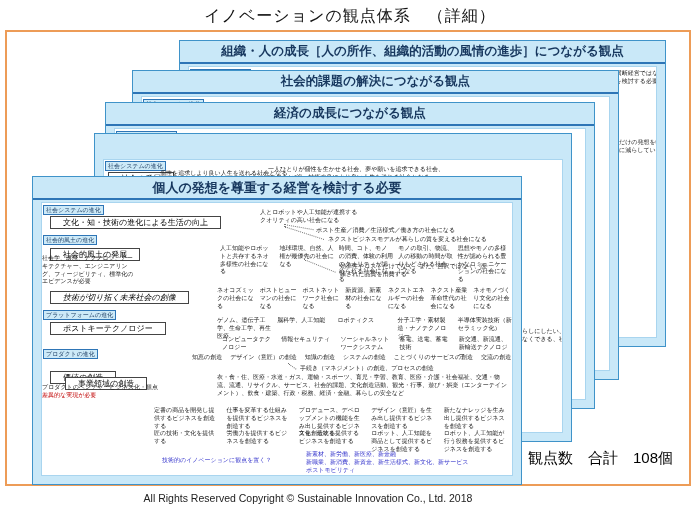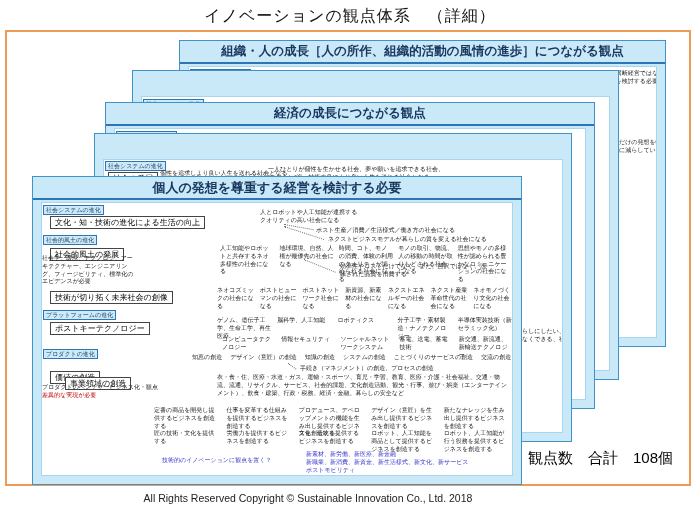--- a/index.html
+++ b/index.html
@@ -37,21 +37,21 @@
     background:#ffffff;border:1px solid #A9D5EF;overflow:hidden;
   }
   .tag{
     position:absolute;display:inline-block;border:1px solid #2E75B6;
     background:#CDEAF8;color:#17375E;font-size:6px;line-height:8px;
     padding:0 2px;white-space:nowrap;
   }
   .wbox{
     position:absolute;display:inline-block;border:1px solid #444;
     background:#fff;color:#000;font-size:8px;line-height:11px;
-    padding:0 4px;white-space:nowrap;
+    padding:0 12px;white-space:nowrap;
   }
   .micro{position:absolute;font-size:6px;line-height:1.3;color:#222;}
   .mrow{position:absolute;display:flex;}
   .mrow .col{flex:1;font-size:6px;line-height:1.3;color:#222;}
   .bluetext{color:#3535CC;}
   .redtext{color:#C00000;}
   .dot-line{position:absolute;border-top:1px dotted #777;transform-origin:left center;}
   .nowrap{white-space:nowrap;}
 </style>
 </head>
@@ -70,20 +70,21 @@
         <div>　個人の発想を尊重する経営を検討する必要</div>
       </div>
       <div class="micro" style="left:424px;top:72px;width:70px;">
         <div>…だけの発想を転換</div>
         <div>…に減らしていく</div>
       </div>
     </div>
   </div>
 
   <div class="card" style="left:125px;top:38px;width:487px;height:310px;z-index:2;">
+    <div class="card-header">社会的課題の解決につながる観点</div>
     <div class="card-body">
       <span class="tag" style="left:1px;top:2px;">社会システムの進化</span>
     </div>
   </div>
 
   <div class="card" style="left:98px;top:70px;width:490px;height:307px;z-index:3;">
     <div class="card-header">経済の成長につながる観点</div>
     <div class="card-body">
       <span class="tag" style="left:1px;top:2px;">社会システムの進化</span>
     </div>
@@ -131,21 +132,21 @@
         <div class="col">時間、コト、モノの消費、体験の利用のクオリティが認められる社会になる</div>
         <div class="col">モノの取引、物流、人の移動の時間が取りもどされる社会になる</div>
         <div class="col">思想やモノの多様性が認められる豊かなコミュニケーションの社会になる</div>
       </div>
 
       <div class="micro" style="left:0px;top:52px;width:95px;">社会学、環境、テクノロジ、アーキテクチャー、エンジニアリング、フィージビリティ、標準化のエビデンスが必要</div>
 
       <div class="dot-line" style="left:262px;top:56px;width:34px;transform:rotate(22deg);"></div>
       <div class="micro" style="left:298px;top:60px;width:150px;">効率性やコストだけでなく、また、贅沢ではなく、洗練された品質を消費する</div>
 
-      <span class="wbox" style="left:8px;top:88px;">技術が切り拓く未来社会の創像</span>
+      <span class="wbox" style="left:8px;top:88px;font-style:italic;">技術が切り拓く未来社会の創像</span>
       <div class="mrow" style="left:175px;top:84px;width:295px;gap:4px;">
         <div class="col">ネオコズミックの社会になる</div>
         <div class="col">ポストヒューマンの社会になる</div>
         <div class="col">ポストネットワーク社会になる</div>
         <div class="col">新資源、新素材の社会になる</div>
         <div class="col">ネクストエネルギーの社会になる</div>
         <div class="col">ネクスト産業革命世代の社会になる</div>
         <div class="col">ネオモノづくり文化の社会になる</div>
       </div>
 

